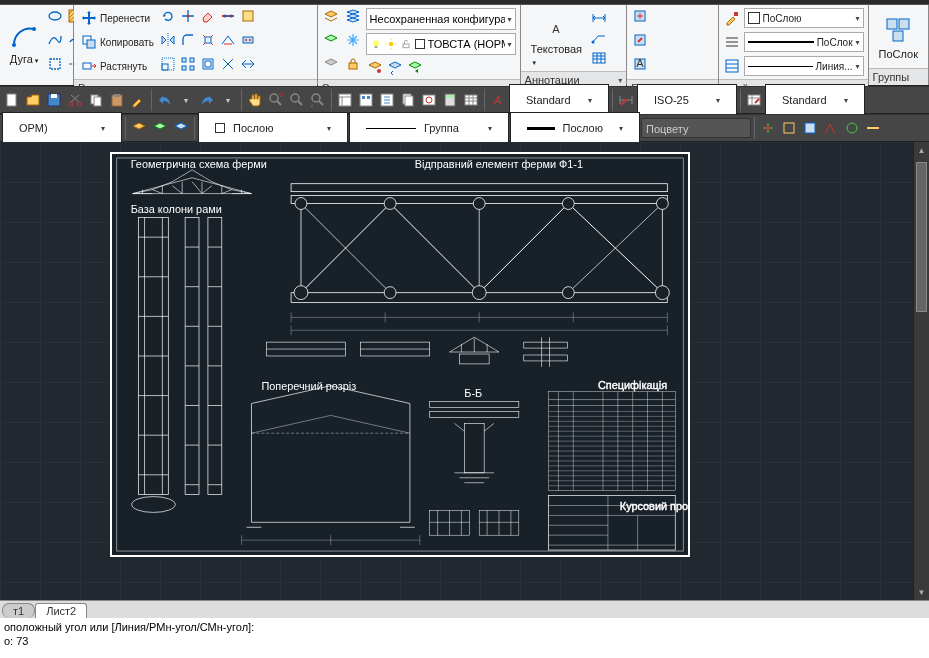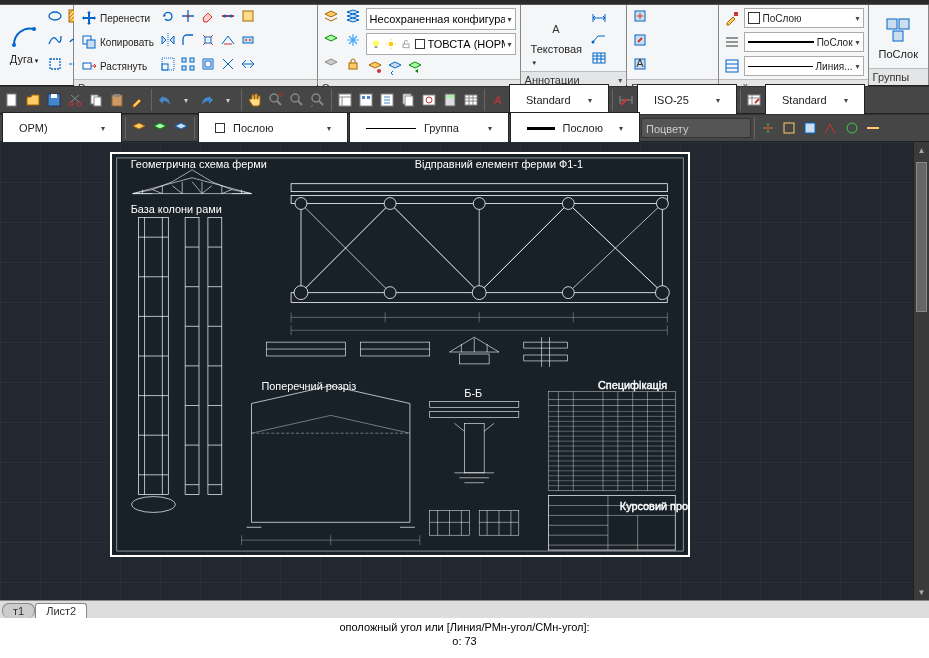--- a/index.html
+++ b/index.html
@@ -58,21 +58,21 @@
 }
 .drawing { position: absolute; left: 110px; top: 10px; width: 580px; height: 405px; border: 2px solid #fff; background: #182028; }
 .drawing svg { width: 100%; height: 100%; }
 
 
 .tabs { background: #ddd; height: 18px; display: flex; align-items: flex-end; padding-left: 2px; gap: 0; border-top: 1px solid #888; }
 .tab { background: #fff; border: 1px solid #888; border-bottom: none; padding: 1px 10px; font-size: 10px; color: #333; border-radius: 3px 3px 0 0; cursor: pointer; }
 .tab.inactive { background: #ccc; border-radius: 7px; }
 
 
-.cmd { background: #fff; color: #000; font-family: Consolas, monospace; font-size: 12px; padding: 2px 4px; height: 40px; white-space: pre; overflow: hidden; text-align: center; }
+.cmd { background: #fff; color: #000; font-family: Consolas, monospace; font-size: 12px; padding: 2px 4px; height: 40px; white-space: pre; overflow: hidden; }
 
 svg.ic { width: 16px; height: 16px; }
 svg.icb { width: 28px; height: 28px; }
 </style>
 </head>
 <body>
 
 <div class="ribbon">
 <div class="ribbon-top"></div>
 <div class="ribbon-panels">

